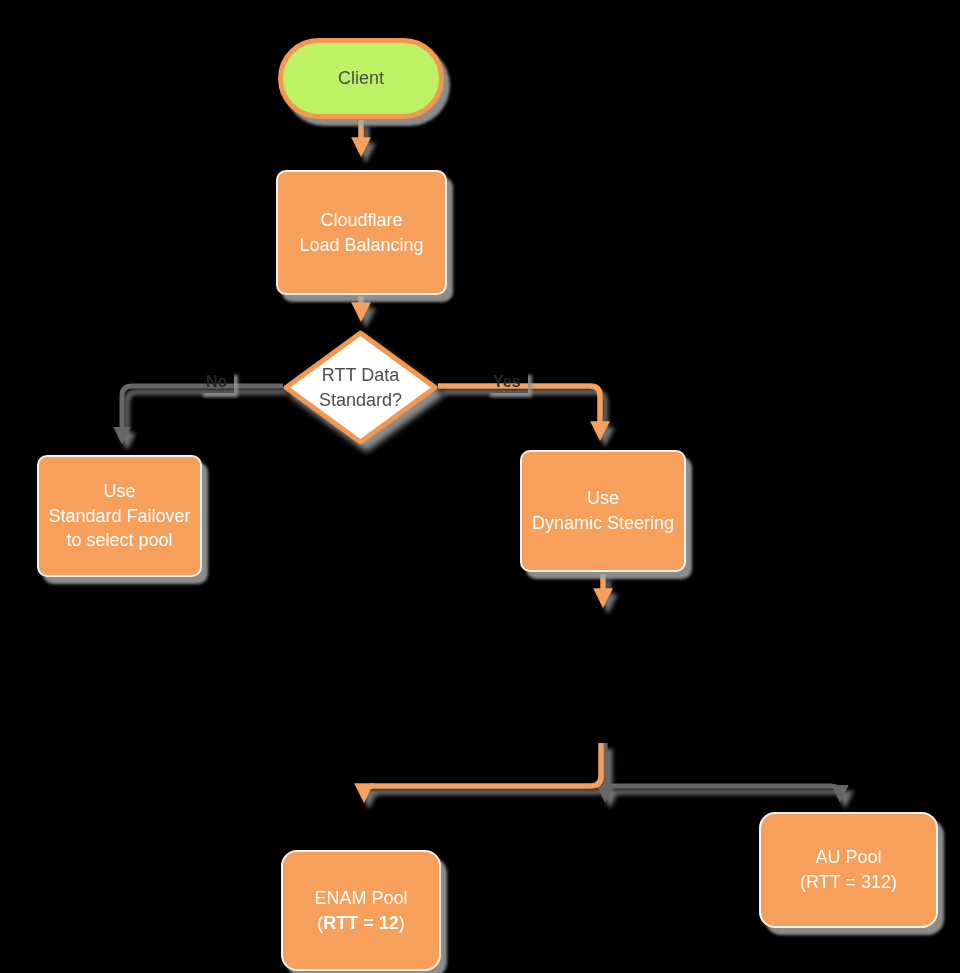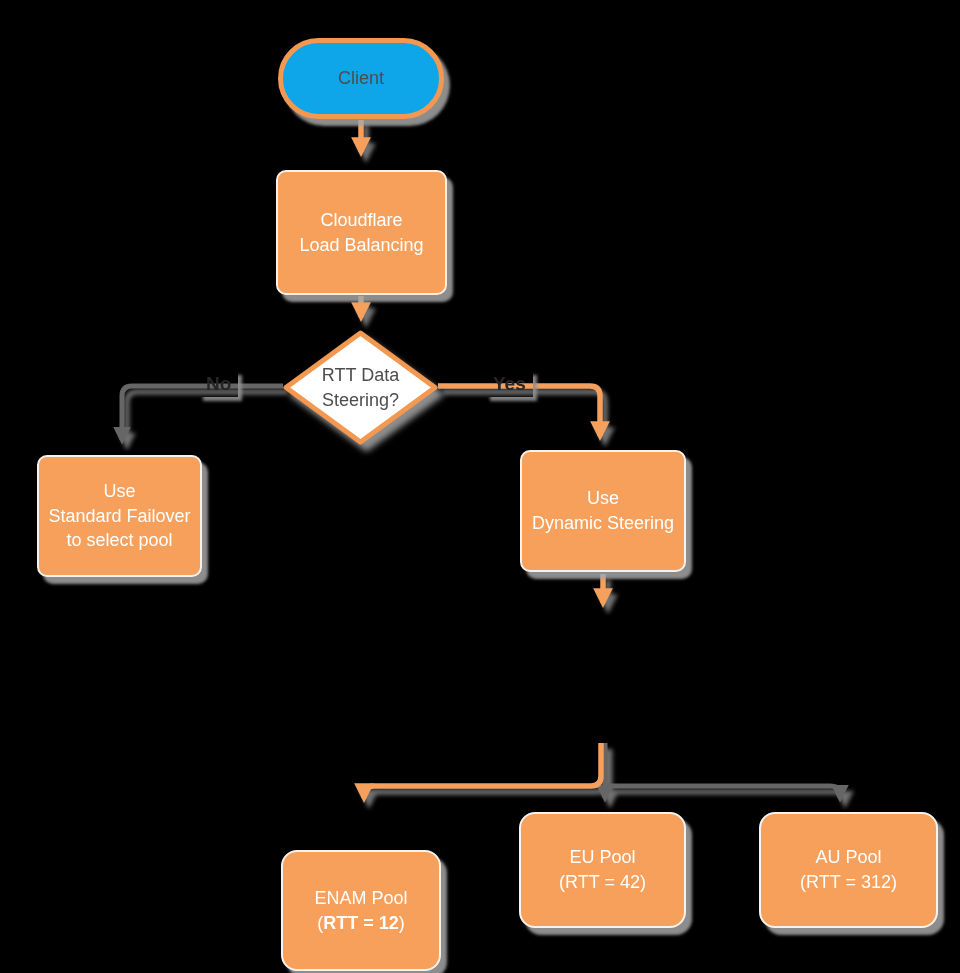--- a/index.html
+++ b/index.html
@@ -13,40 +13,40 @@
     text-align:center;font-size:18px;line-height:1.38;
   }
   .multiline{white-space:pre-line;}
   .box{
     background:#F7A05C;color:#ffffff;
     border:2px solid #f6f3ef;border-radius:10px;
     box-shadow:6px 7px 3px rgba(166,166,166,0.85);
   }
   .pool{border-radius:16px;}
   .terminator{
-    background:#0ea5e9;color:#4d4d4d;
+    background:#bef264;color:#4d4d4d;
     border:5px solid #F2985080;border-color:#F29850;border-radius:42px;
     box-shadow:6px 7px 3px rgba(166,166,166,0.85);
   }
   .diamond-wrap{
     position:absolute;
     filter:drop-shadow(6px 7px 3px rgba(166,166,166,0.85));
   }
   .diamond-wrap svg{position:absolute;left:0;top:0;overflow:visible;}
   .diamond-label{
     position:absolute;inset:0;display:flex;align-items:center;justify-content:center;
     text-align:center;color:#4d4d4d;font-size:18px;line-height:1.38;
   }
   #edge-layer{
     position:absolute;left:0;top:0;
     filter:drop-shadow(5px 6px 2px rgba(150,150,150,0.75));
   }
   .edge-label{
     position:absolute;display:inline-block;
-    padding:2px 7px;color:#262626;font-size:19px;font-weight:700;
+    padding:2px 7px;color:#262626;font-size:16px;font-weight:700;
     background:transparent;
     box-shadow:4px 4px 3px rgba(145,145,145,0.9);
   }
   b{font-weight:700;}
 </style>
 </head>
 <body>
 
 <div id="canvas">
 
@@ -81,21 +81,21 @@
   <div class="node box" style="left:276px;top:170px;width:171px;height:125px;">
     <span class="multiline">Cloudflare
 Load Balancing</span>
   </div>
 
   <div class="diamond-wrap" style="left:283px;top:330px;width:155px;height:115px;">
     <svg width="155" height="115" viewBox="0 0 155 115">
       <polygon points="77.5,3 152,57.5 77.5,112 3,57.5" fill="#ffffff" stroke="#F29850" stroke-width="5" stroke-linejoin="round"></polygon>
     </svg>
     <div class="diamond-label multiline">RTT Data
-Steering?</div>
+Standard?</div>
   </div>
 
   <div class="node box" style="left:37px;top:455px;width:165px;height:122px;">
     <span class="multiline">Use
 Standard Failover
 to select pool</span>
   </div>
 
   <div class="node box" style="left:520px;top:450px;width:166px;height:122px;">
     <span class="multiline">Use
@@ -103,26 +103,20 @@
   </div>
 
 
   <div class="node box pool" style="left:281px;top:811px;width:160px;height:121px;margin-top:39px;">
     <span>
       <span>ENAM Pool</span><br>
       <span>(</span><b>RTT = 12</b><span>)</span>
     </span>
   </div>
 
-  <div class="node box pool" style="left:519px;top:812px;width:167px;height:116px;">
-    <span>
-      <span>EU Pool</span><br>
-      <span>(RTT = 42)</span>
-    </span>
-  </div>
 
   <div class="node box pool" style="left:759px;top:812px;width:179px;height:116px;">
     <span>
       <span>AU Pool</span><br>
       <span>(RTT = 312)</span>
     </span>
   </div>
 
 </div>
 

